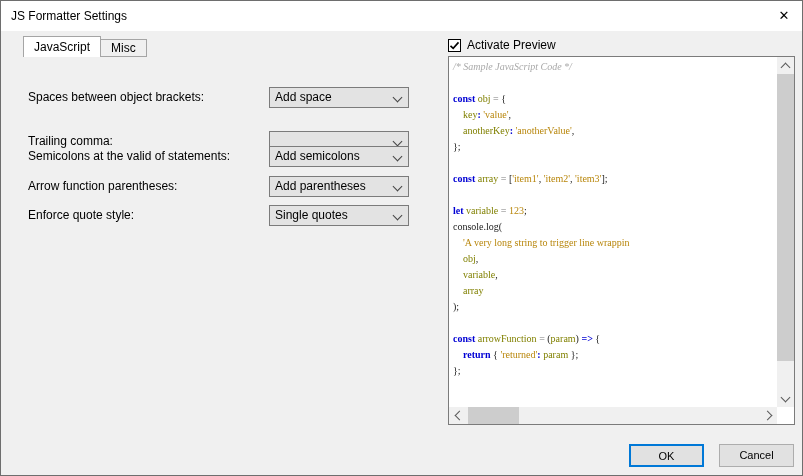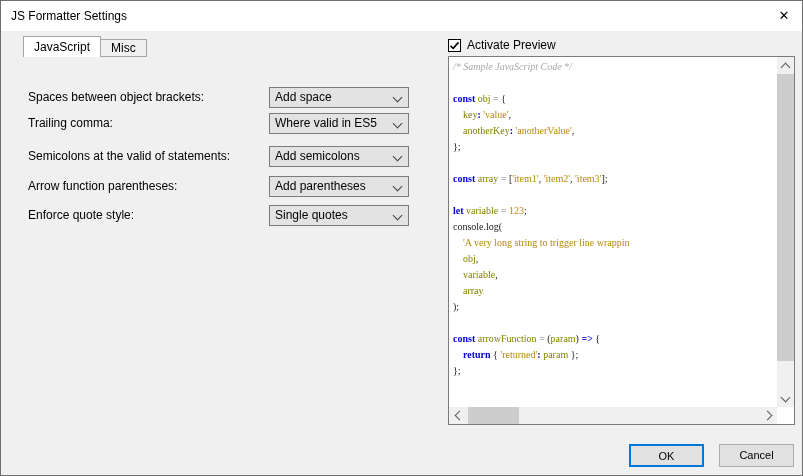--- a/index.html
+++ b/index.html
@@ -77,24 +77,23 @@
     </div>
 
   <div>
       <div class="form-row" style="top: 86px;">
         <span class="form-label">Spaces between object brackets:</span>
         <div class="combo">
           <span class="combo-value">Add space</span>
           <span class="chev"></span>
         </div>
       </div>
-      <div class="form-row" style="top: 112px; text-decoration: underline;">
+      <div class="form-row" style="top: 130px; text-decoration: underline;">
         <span class="form-label">Trailing comma:</span>
         <div class="combo">
-          <span class="combo-value">Where valid in ES5</span>
           <span class="chev"></span>
         </div>
       </div>
       <div class="form-row" style="top: 145px;">
         <span class="form-label">Semicolons at the valid of statements:</span>
         <div class="combo">
           <span class="combo-value">Add semicolons</span>
           <span class="chev"></span>
         </div>
       </div>

